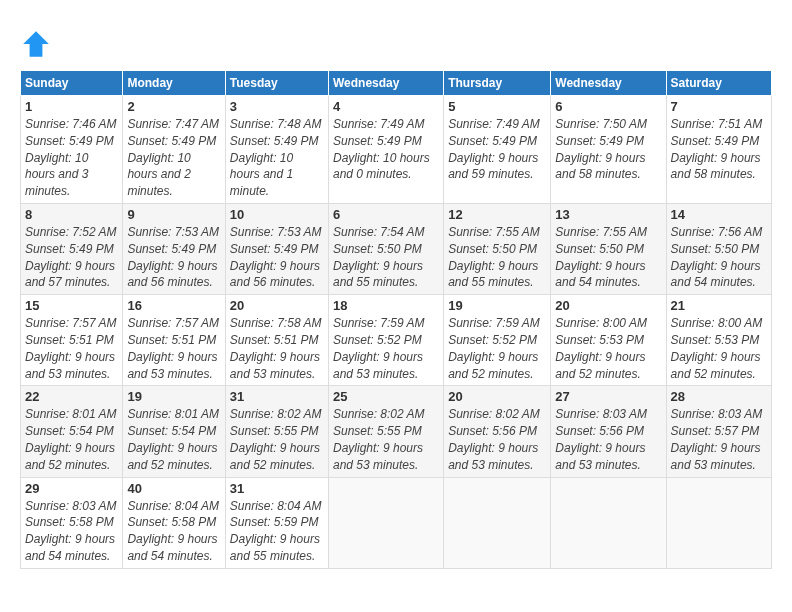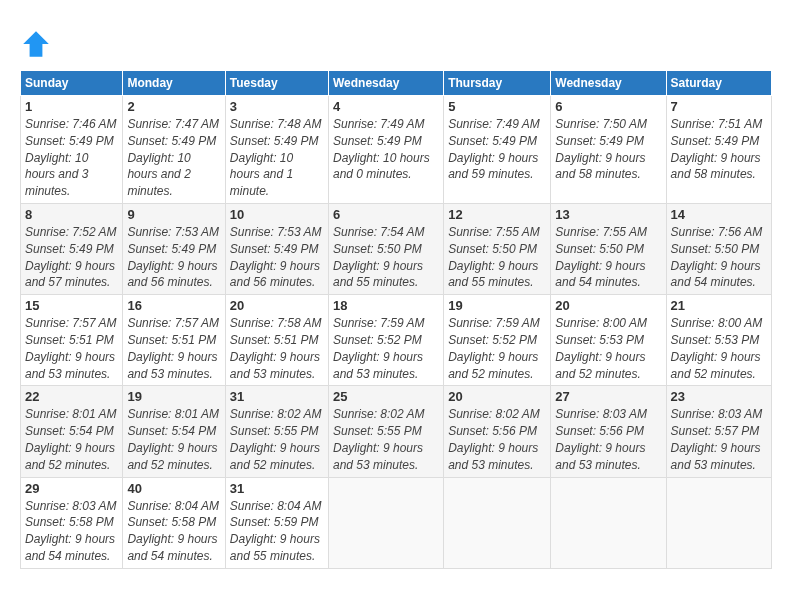--- a/index.html
+++ b/index.html
@@ -234,21 +234,21 @@
           </td>
           <td>
             <span class="day-num">20</span>
             <div class="day-info">Sunrise: 8:02 AM<br>Sunset: 5:56 PM<br>Daylight: 9 hours and 53 minutes.</div>
           </td>
           <td>
             <span class="day-num">27</span>
             <div class="day-info">Sunrise: 8:03 AM<br>Sunset: 5:56 PM<br>Daylight: 9 hours and 53 minutes.</div>
           </td>
           <td>
-            <span class="day-num">23</span>
+            <span class="day-num">28</span>
             <div class="day-info">Sunrise: 8:03 AM<br>Sunset: 5:57 PM<br>Daylight: 9 hours and 53 minutes.</div>
           </td>
         </tr>
         <tr>
           <td>
             <span class="day-num">29</span>
             <div class="day-info">Sunrise: 8:03 AM<br>Sunset: 5:58 PM<br>Daylight: 9 hours and 54 minutes.</div>
           </td>
           <td>
             <span class="day-num">40</span>

